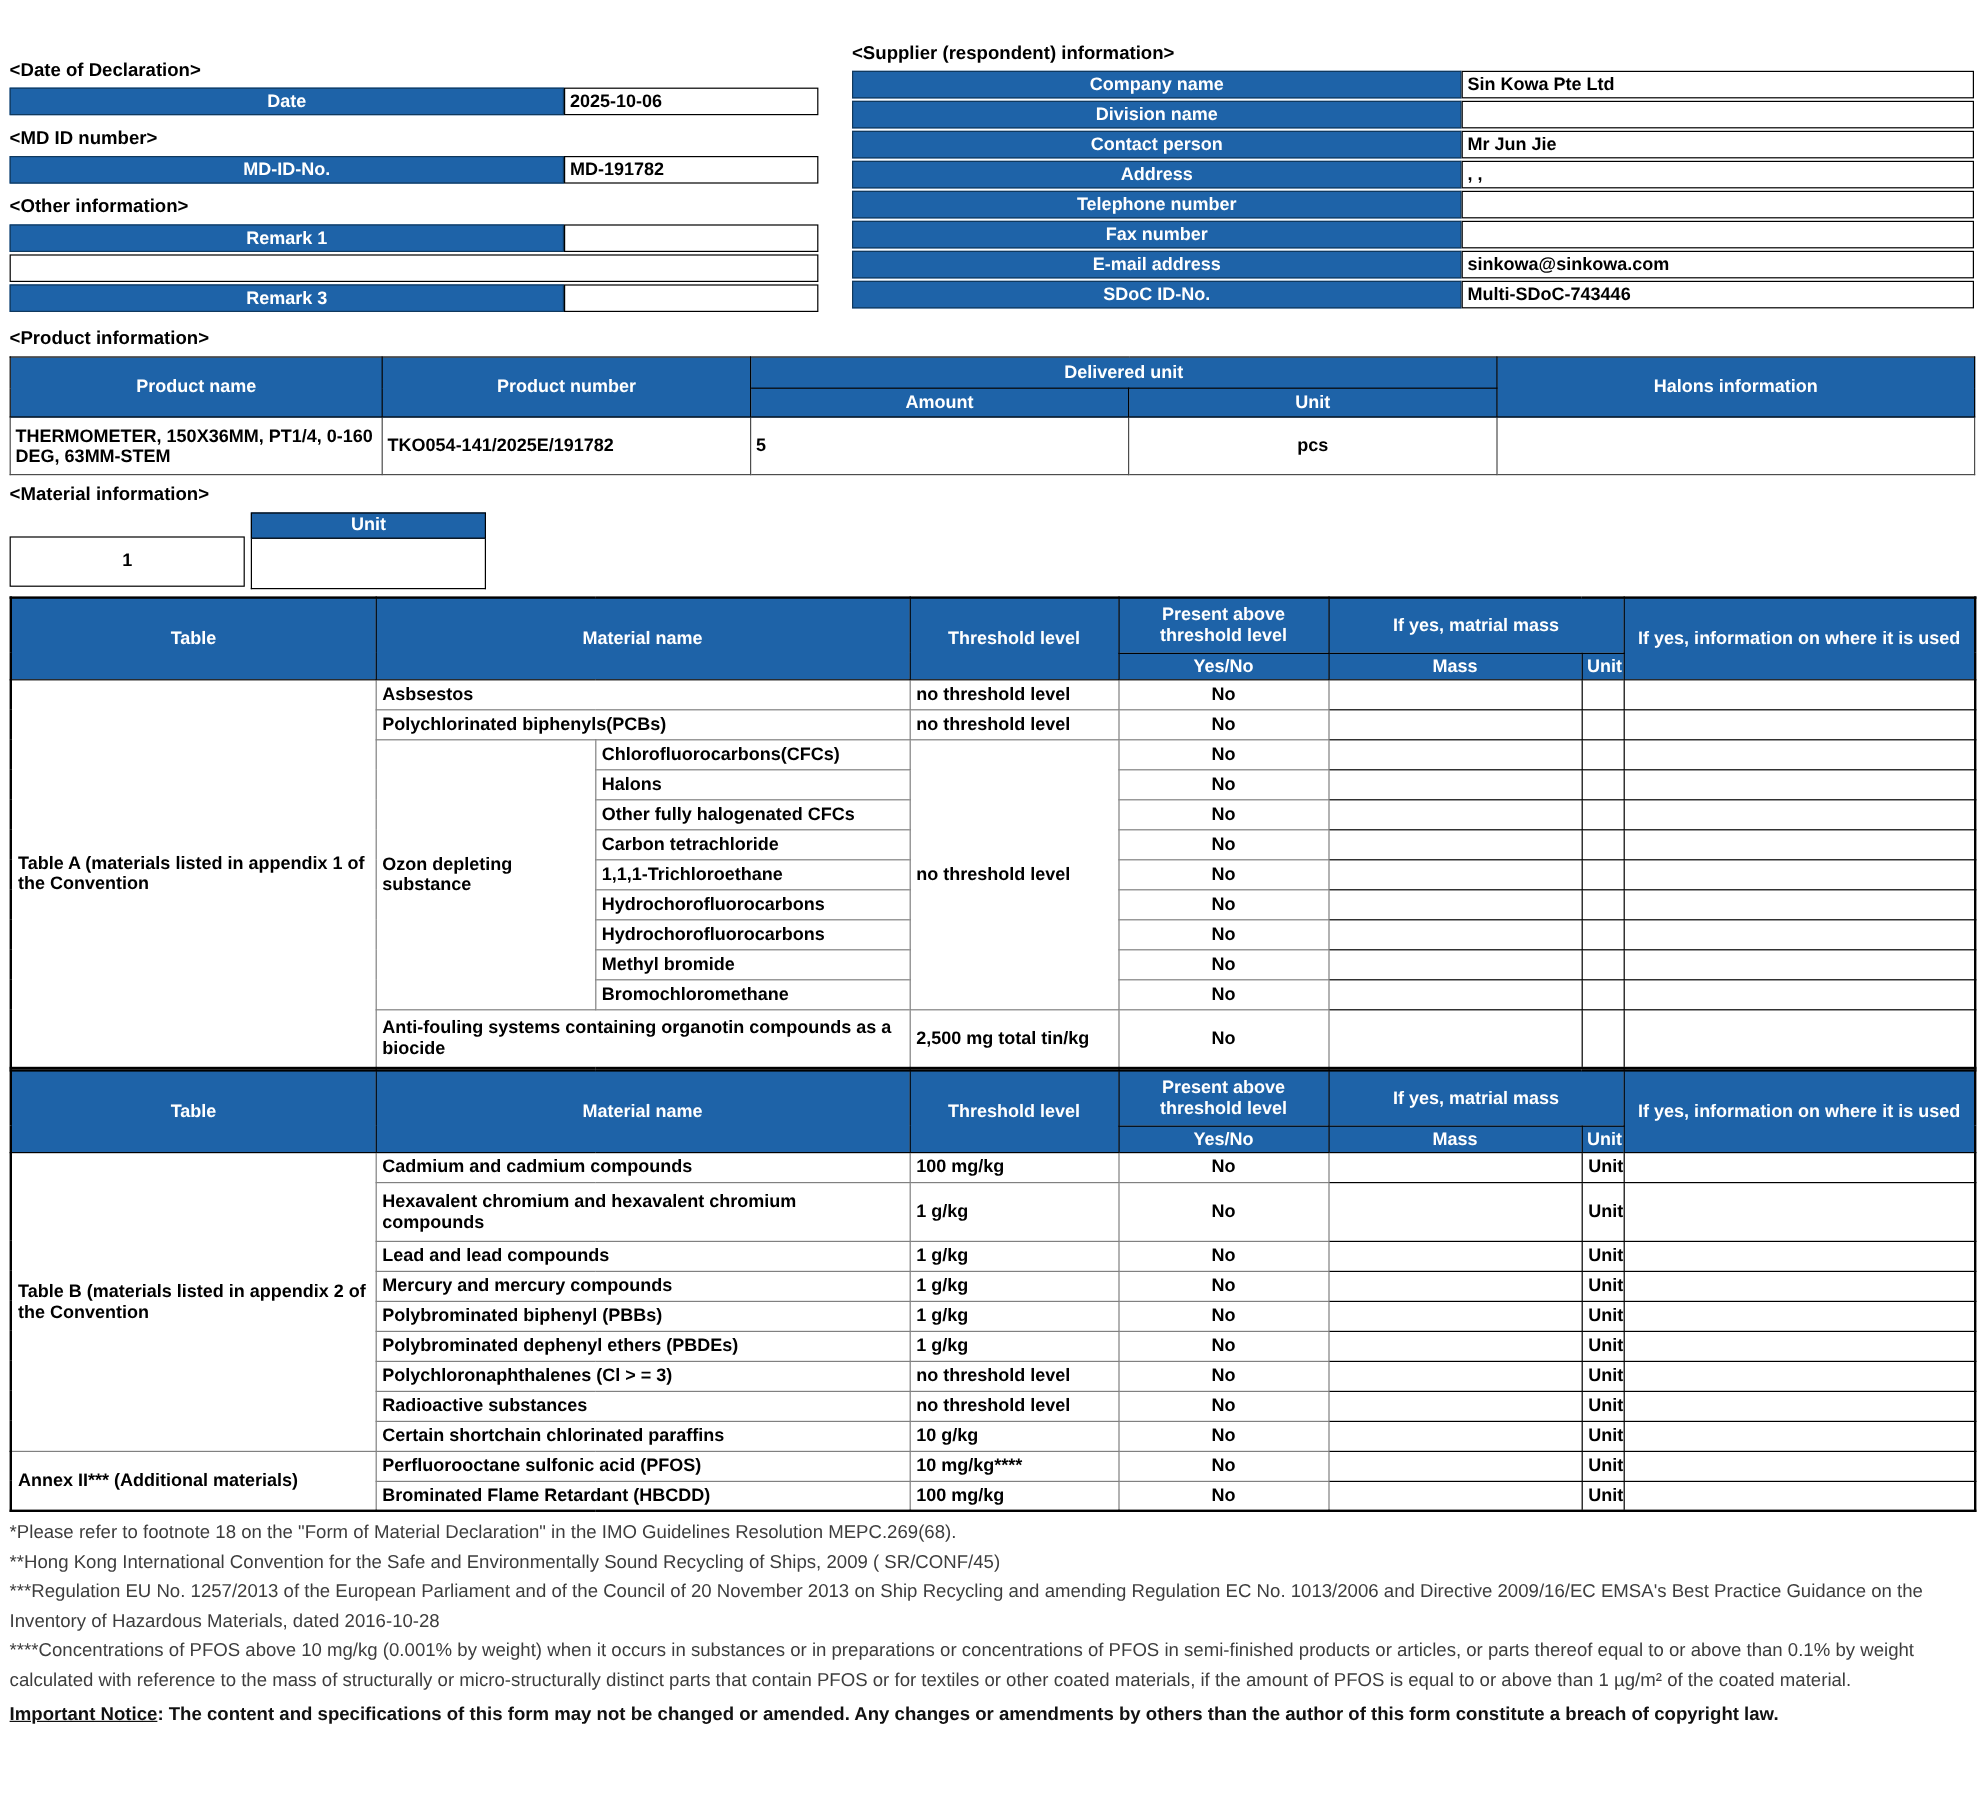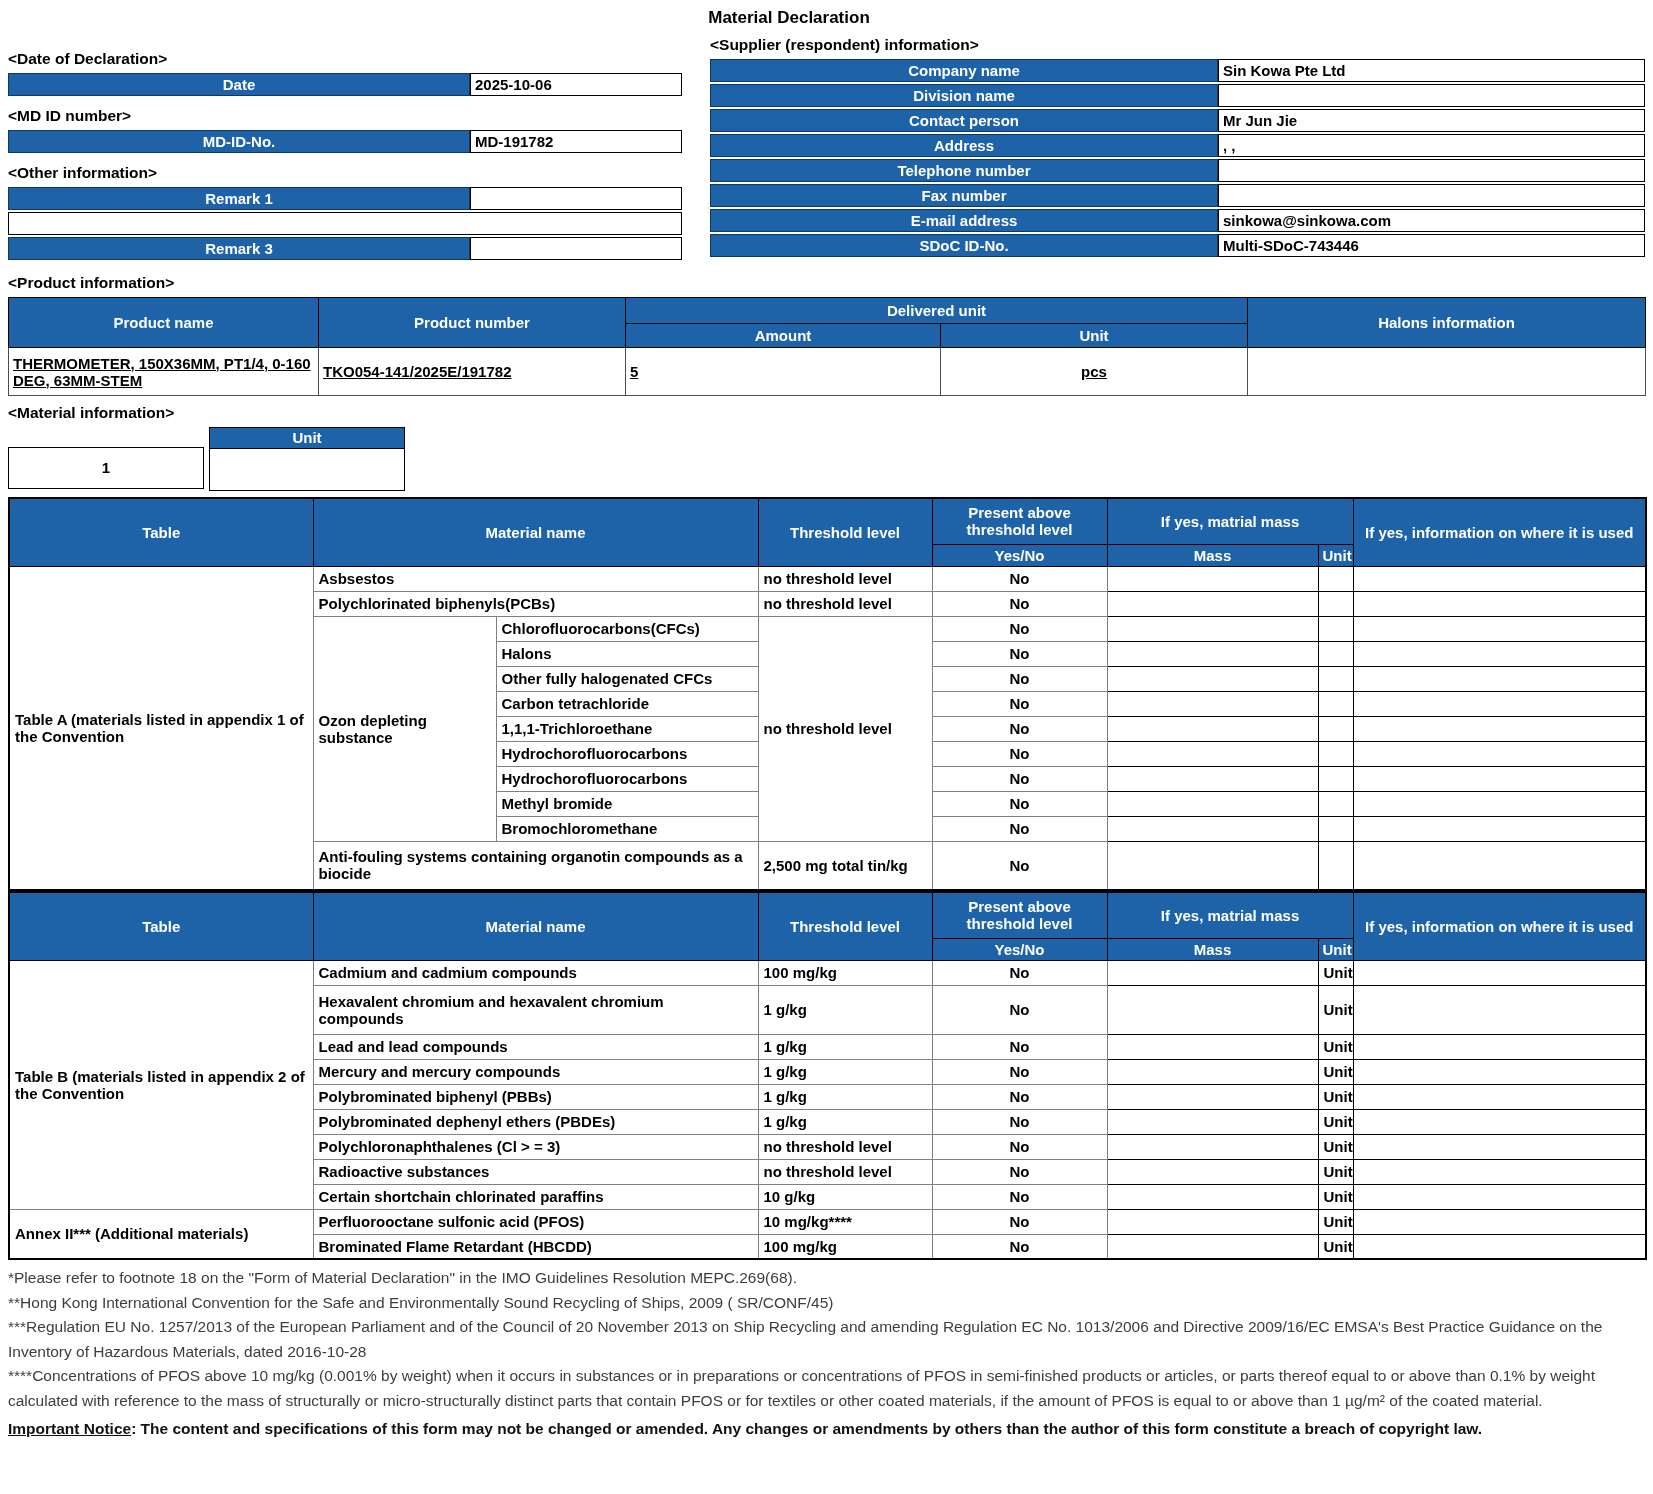--- a/index.html
+++ b/index.html
@@ -36,21 +36,21 @@
   th {
     background:#1e63a8; color:#fff; font-weight:700;
     border:1px solid #000; padding:1px 4px; text-align:center;
   }
   .prod { width:1637px; margin-top:3px; }
   .prod td {
     border:1px solid #4d4d4d; background:#fff; font-weight:700;
     padding:1px 4px; vertical-align:middle; overflow:hidden;
   }
   .prod .h1 th { height:26px; } .prod .h2 th { height:24px; }
-  .prod tbody tr { height:48px;text-decoration:underline; }
+  .prod tbody tr { height:48px; }
   .ctr { text-align:center; }
 
   .matinfo-row { display:flex; margin-top:2px; }
   .mat-desc { width:580px; font-weight:700; line-height:22px; }
   .amount-box {
     width:196px; height:42px; margin-top:20px; border:1.5px solid #000;
     font-weight:700; text-align:center; line-height:40px;
   }
   .unit-col { width:196px; margin-left:5px; }
   .unit-hdr {
@@ -77,21 +77,20 @@
   .footnotes { margin-top:6px; }
   .fn { margin:0; color:#3d3d3d; font-weight:400; font-size:15.5px; line-height:24.5px; }
   .notice { margin:3px 0 0 0; font-weight:700; font-size:15.5px; line-height:25px; color:#111; }
   .notice .nlabel { text-decoration:underline; }
 </style>
 </head>
 <body>
 
 <div class="page">
 
-  <div class="page-title">Material Declaration</div>
 
   <div class="cols">
 
     <div class="left-col">
       <div class="sec-heading">&lt;Date of Declaration&gt;</div>
       <div class="frow">
         <div class="flabel">Date</div>
         <div class="fvalue">2025-10-06</div>
       </div>
 

